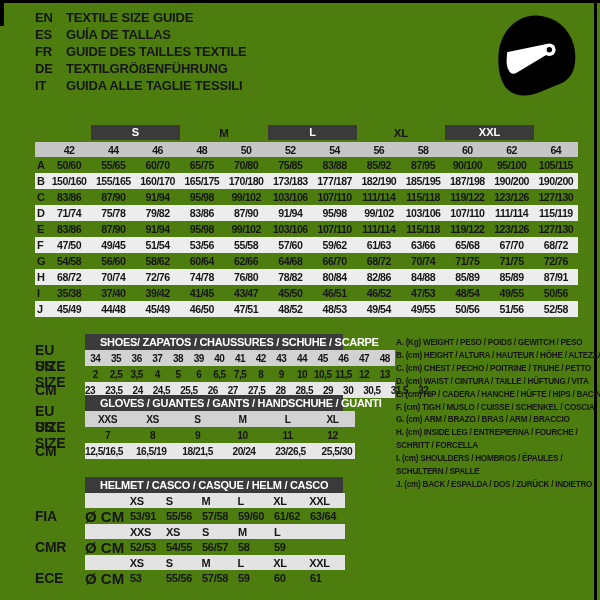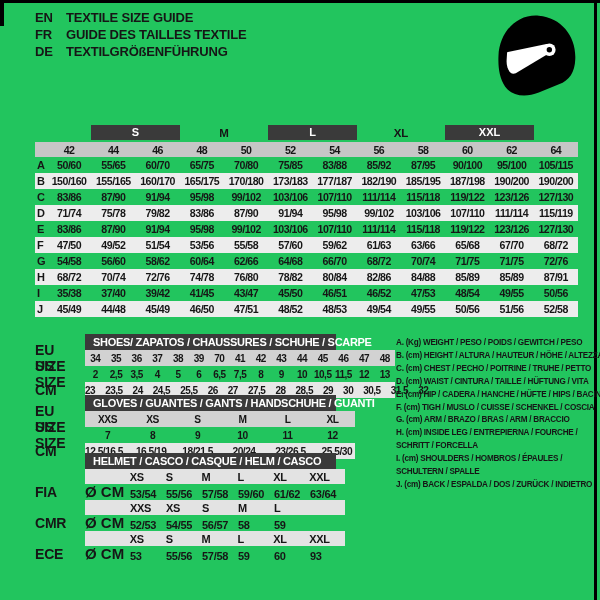--- a/index.html
+++ b/index.html
@@ -1,16 +1,16 @@
 <!DOCTYPE html>
 <html><head>
 <meta charset="utf-8">
 <style>
   html,body{margin:0;padding:0;background:#fff;}
-  .page{position:relative;width:600px;height:600px;background:#22c55e;overflow:hidden;
+  .page{position:relative;width:600px;height:600px;background:#4d7c0f;overflow:hidden;
         font-family:"Liberation Sans",sans-serif;font-weight:bold;color:#161616;}
   
   .b-top{position:absolute;left:0;top:0;width:600px;height:3px;background:#000;}
   .b-right{position:absolute;left:594px;top:0;width:3px;height:600px;background:#000;}
   .b-stub{position:absolute;left:0;top:0;width:4px;height:26px;background:#000;}
   
   .langs{position:absolute;left:35px;top:9px;}
   .lang-row{display:flex;font-size:13px;line-height:17px;letter-spacing:-0.2px;}
   .lang-code{width:31px;}
   .lang-text{white-space:nowrap;}
@@ -23,63 +23,71 @@
   .group-label{font-size:11.5px;text-align:center;}
   .hdr-row{background:#c6c6c6;height:15px;}
   .data-row{height:16px;}
   .shade{background:#ededed;}
   .cell{font-size:10.6px;text-align:center;letter-spacing:-0.5px;white-space:nowrap;}
   .row-label{font-size:11px;text-align:left;padding-left:2px;}
   
   .section{position:absolute;left:35px;}
   #shoes-sec{top:334px;}
   #gloves-sec{top:395px;}
-  #helmet-sec{top:453px;}
+  #helmet-sec{top:477px;}
   .sec-bar{margin-left:50px;width:243px;height:16px;background:#3a3a3a;color:#fff;
-           font-size:11px;line-height:16px;padding-left:8px;letter-spacing:-0.3px;white-space:nowrap;}
+           font-size:11px;line-height:16px;padding-left:15px;letter-spacing:-0.3px;white-space:nowrap;}
   .s-row{display:flex;height:16px;align-items:center;}
   .s-label{width:50px;font-size:14px;letter-spacing:-0.2px;}
   .cells-strip{display:flex;height:16px;align-items:center;}
   .shoes-strip{width:310px;}
   .shoes-strip .cell{flex:1;font-size:10px;}
   .gloves-strip{width:270px;}
   .gloves-strip .cell{width:45px;font-size:10.2px;}
   .bg-d{background:#d2d2d2;}
   .bg-l{background:#e7e7e7;gap:10px;}
   
   .h-sizes{margin-left:50px;width:260px;display:flex;height:15px;background:#e3e3e3;align-items:center;}
   .h-sizes .spacer{width:45px;}
   .hcell{width:36px;font-size:11px;text-align:left;white-space:nowrap;letter-spacing:-0.3px;}
-  .h-vals{display:flex;height:16px;align-items:flex-end;}
+  .h-vals{display:flex;height:16px;align-items:center;}
   .h-unit{width:45px;font-size:15px;}
   
   .legend{position:absolute;left:396px;top:336px;width:200px;transform:scaleX(0.85);transform-origin:left top;}
   .leg-item{}
   .leg-line{font-size:9.6px;line-height:12.9px;letter-spacing:-0.3px;white-space:nowrap;}
 </style>
 </head>
 <body>
 
 <div class="page">
   <div class="b-top"></div>
   <div class="b-right"></div>
   <div class="b-stub"></div>
 
   <div class="langs" id="langs">
       <div class="lang-row">
         <div class="lang-code">EN</div>
         <div class="lang-text">TEXTILE SIZE GUIDE</div>
       </div>
       <div class="lang-row">
+        <div class="lang-code">ES</div>
+        <div class="lang-text">GUÍA DE TALLAS</div>
+      </div>
+      <div class="lang-row">
         <div class="lang-code">FR</div>
         <div class="lang-text">GUIDE DES TAILLES TEXTILE</div>
       </div>
       <div class="lang-row">
         <div class="lang-code">DE</div>
         <div class="lang-text">TEXTILGRÖßENFÜHRUNG</div>
+      </div>
+      <div class="lang-row">
+        <div class="lang-code">IT</div>
+        <div class="lang-text">GUIDA ALLE TAGLIE TESSILI</div>
       </div>
     </div>
 
   <svg class="helmet" viewBox="0 0 100 100" aria-hidden="true">
     <path d="M55 8 C79 10 94 30 93 53 C92.5 67 87 75 76 79.5 L55 88 C40 94 26 91 20 82 C14 73 12.5 62 13 50 C14 25 32 6 55 8 Z" fill="#000"></path>
     <path d="M22 46 L63 37.5 C68 37 70.5 42 67.5 46 L31 68 C24.5 70.5 21 62 21.5 54 Z" fill="#fff"></path>
     <circle cx="66" cy="43.5" r="6.5" fill="#fff"></circle>
     <circle cx="66" cy="43.5" r="2.8" fill="#000"></circle>
   </svg>
 
@@ -179,21 +187,21 @@
         <div class="cell">107/110</div>
         <div class="cell">111/114</div>
         <div class="cell">115/118</div>
         <div class="cell">119/122</div>
         <div class="cell">123/126</div>
         <div class="cell">127/130</div>
       </div>
       <div class="g-row data-row shade">
         <div class="row-label">F</div>
         <div class="cell">47/50</div>
-        <div class="cell">49/52</div>
+        <div class="cell">49/45</div>
         <div class="cell">51/54</div>
         <div class="cell">53/56</div>
         <div class="cell">55/58</div>
         <div class="cell">57/60</div>
         <div class="cell">59/62</div>
         <div class="cell">61/63</div>
         <div class="cell">63/66</div>
         <div class="cell">65/68</div>
         <div class="cell">67/70</div>
         <div class="cell">68/72</div>
@@ -265,21 +273,21 @@
     <div id="shoes-rows">
         <div class="s-row">
           <div class="s-label">EU SIZE</div>
           <div class="cells-strip shoes-strip bg-d">
             <div class="cell">34</div>
             <div class="cell">35</div>
             <div class="cell">36</div>
             <div class="cell">37</div>
             <div class="cell">38</div>
             <div class="cell">39</div>
-            <div class="cell">70</div>
+            <div class="cell">40</div>
             <div class="cell">41</div>
             <div class="cell">42</div>
             <div class="cell">43</div>
             <div class="cell">44</div>
             <div class="cell">45</div>
             <div class="cell">46</div>
             <div class="cell">47</div>
             <div class="cell">48</div>
           </div>
         </div>
@@ -373,21 +381,21 @@
           <div class="hcell">XS</div>
           <div class="hcell">S</div>
           <div class="hcell">M</div>
           <div class="hcell">L</div>
           <div class="hcell">XL</div>
           <div class="hcell">XXL</div>
         </div>
         <div class="h-vals">
           <div class="s-label">FIA</div>
           <div class="h-unit">Ø CM</div>
-          <div class="hcell">53/54</div>
+          <div class="hcell">53/91</div>
           <div class="hcell">55/56</div>
           <div class="hcell">57/58</div>
           <div class="hcell">59/60</div>
           <div class="hcell">61/62</div>
           <div class="hcell">63/64</div>
         </div>
         <div class="h-sizes">
           <div class="spacer"></div>
           <div class="hcell">XXS</div>
           <div class="hcell">XS</div>
@@ -414,21 +422,21 @@
           <div class="hcell">XXL</div>
         </div>
         <div class="h-vals">
           <div class="s-label">ECE</div>
           <div class="h-unit">Ø CM</div>
           <div class="hcell">53</div>
           <div class="hcell">55/56</div>
           <div class="hcell">57/58</div>
           <div class="hcell">59</div>
           <div class="hcell">60</div>
-          <div class="hcell">93</div>
+          <div class="hcell">61</div>
         </div>
       </div>
   </div>
 
   <div class="legend" id="legend">
       <div class="leg-item">
         <div class="leg-line">A. (Kg) WEIGHT / PESO / POIDS / GEWITCH / PESO</div>
       </div>
       <div class="leg-item">
         <div class="leg-line">B. (cm) HEIGHT / ALTURA / HAUTEUR / HÖHE / ALTEZZA</div>

